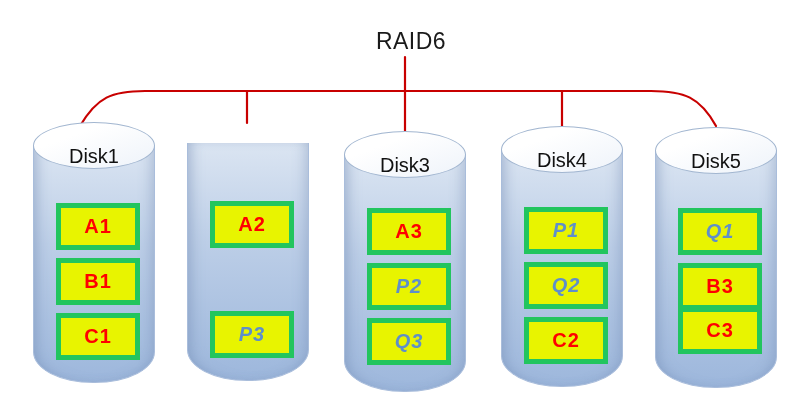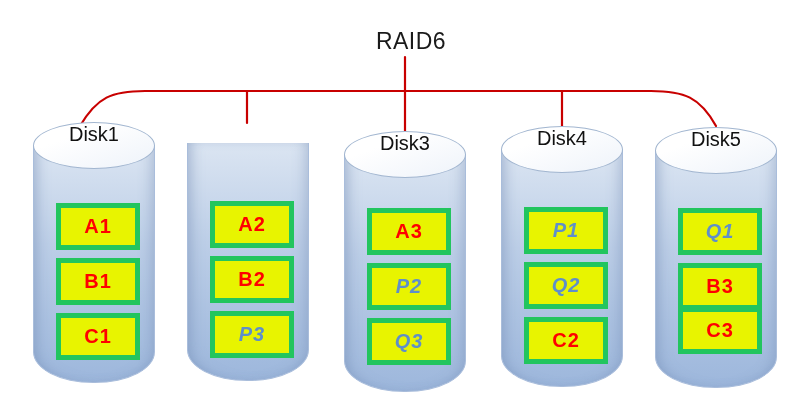--- a/index.html
+++ b/index.html
@@ -58,21 +58,21 @@
   }
   .cyl-top {
     position: absolute;
     left: 0; top: 0;
     width: 120px;
     height: 45px;
     border: 1px solid #a2b6d0;
     border-radius: 50%;
     background: linear-gradient(160deg, #ffffff 30%, #eef3fa 100%);
     display: flex;
-    align-items: flex-start;
+    align-items: flex-end;
     justify-content: center;
   }
   .disk-label {
     font-size: 20px;
     color: #111111;
     white-space: nowrap;
   }
 
   
   .block {
@@ -111,21 +111,20 @@
       <span class="disk-label">Disk1</span>
     </div>
     <div class="block" style="top:81px" data-type="data">A1</div>
     <div class="block" style="top:136px" data-type="data">B1</div>
     <div class="block" style="top:191px" data-type="data">C1</div>
   </div>
 
   <div class="disk" style="left:187px; top:120px;">
     <div class="cyl-body"></div>
     <div class="block" style="top:81px" data-type="data">A2</div>
-    <div class="block" style="top:136px" data-type="data">B2</div>
     <div class="block" style="top:191px" data-type="parity">P3</div>
   </div>
 
   <div class="disk" style="left:344px; top:131px;">
     <div class="cyl-body"></div>
     <div class="cyl-top">
       <span class="disk-label">Disk3</span>
     </div>
     <div class="block" style="top:77px" data-type="data">A3</div>
     <div class="block" style="top:132px" data-type="parity">P2</div>

